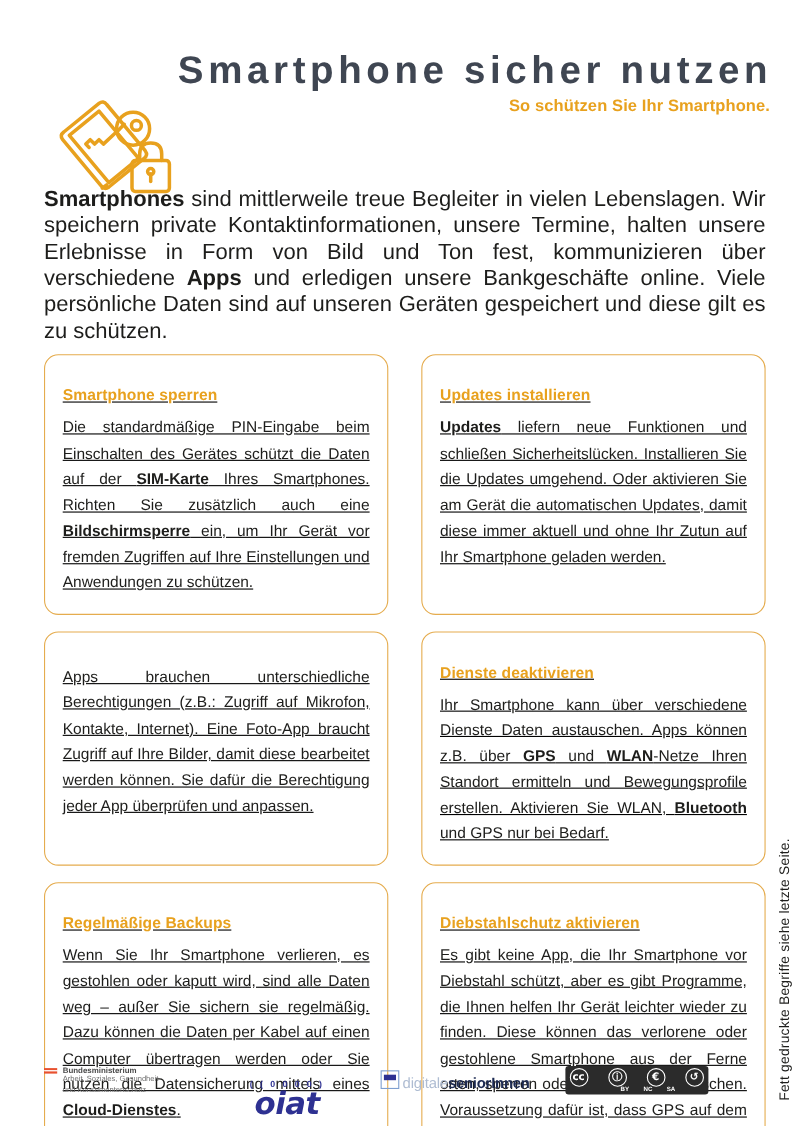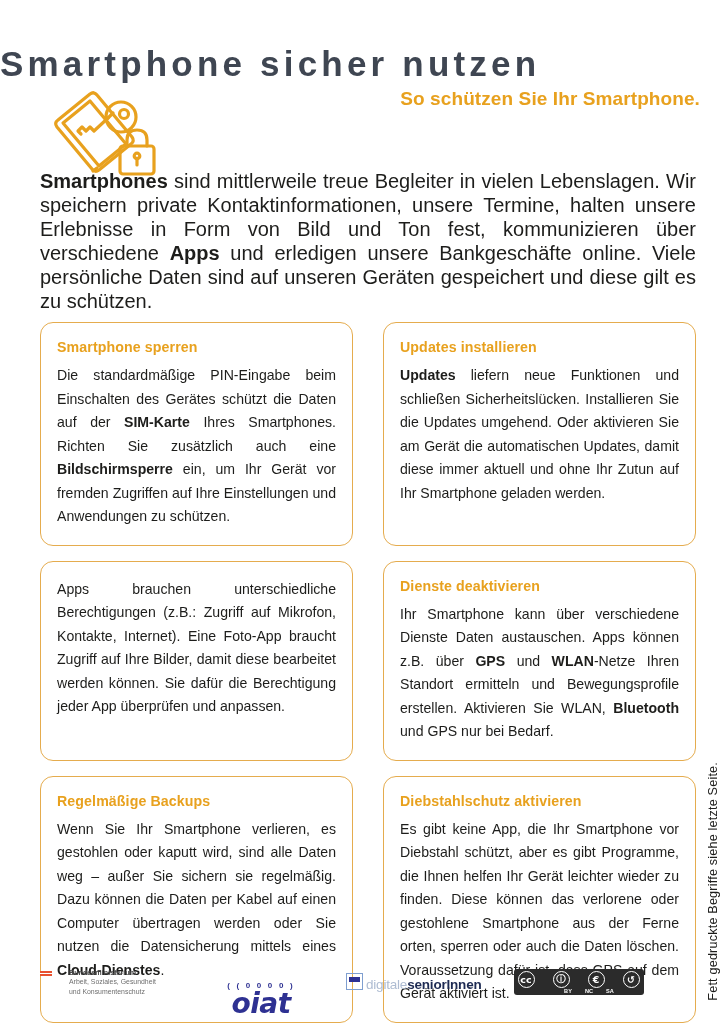--- a/index.html
+++ b/index.html
@@ -24,34 +24,34 @@
   .header {
     position: relative;
     height: 175px;
   }
 
   .main-title {
     position: absolute;
     left: 0;
     right: 22px;
     top: 44px;
-    text-align: left;
+    text-align: right;
     font-size: 35px;
     font-weight: bold;
     letter-spacing: 4.2px;
     color: #3f4652;
     font-family: "Liberation Sans", sans-serif;
     white-space: nowrap;
   }
 
   .subtitle {
     position: absolute;
     right: 24px;
     top: 88px;
-    font-size: 19px;
+    font-size: 15px;
     font-weight: bold;
     color: #e8a11e;
     letter-spacing: 0.1px;
   }
 
   .header-icon {
     position: absolute;
     left: 38px;
     top: 90px;
     width: 128px;
@@ -81,22 +81,23 @@
     width: 656px;
     display: grid;
     grid-template-columns: 313px 313px;
     column-gap: 30px;
     row-gap: 15px;
   }
 
   .card {
     border: 1.6px solid #e5ac4e;
     border-radius: 13px;
-    padding: 16px 16px 16px 16px;
+    padding: 29px 16px 16px 16px;
     background: #ffffff;
+    text-decoration: underline;
   }
 
   .card-row1 { min-height: 193px; }
   .card-row2 { min-height: 193px; }
   .card-row3 { min-height: 198px; }
 
   .card-title {
     font-size: 14.2px;
     font-weight: bold;
     color: #e8a11e;
@@ -134,21 +135,21 @@
     width: 660px;
     height: 56px;
     display: flex;
     align-items: center;
   }
 
   
   .logo-bm {
     display: flex;
     align-items: flex-start;
-    gap: 17px;
+    gap: 5px;
     width: 160px;
   }
   .bm-flag {
     width: 12px;
     margin-top: 3px;
   }
   .bm-flag i {
     display: block;
     height: 2px;
     background: #e8512f;

